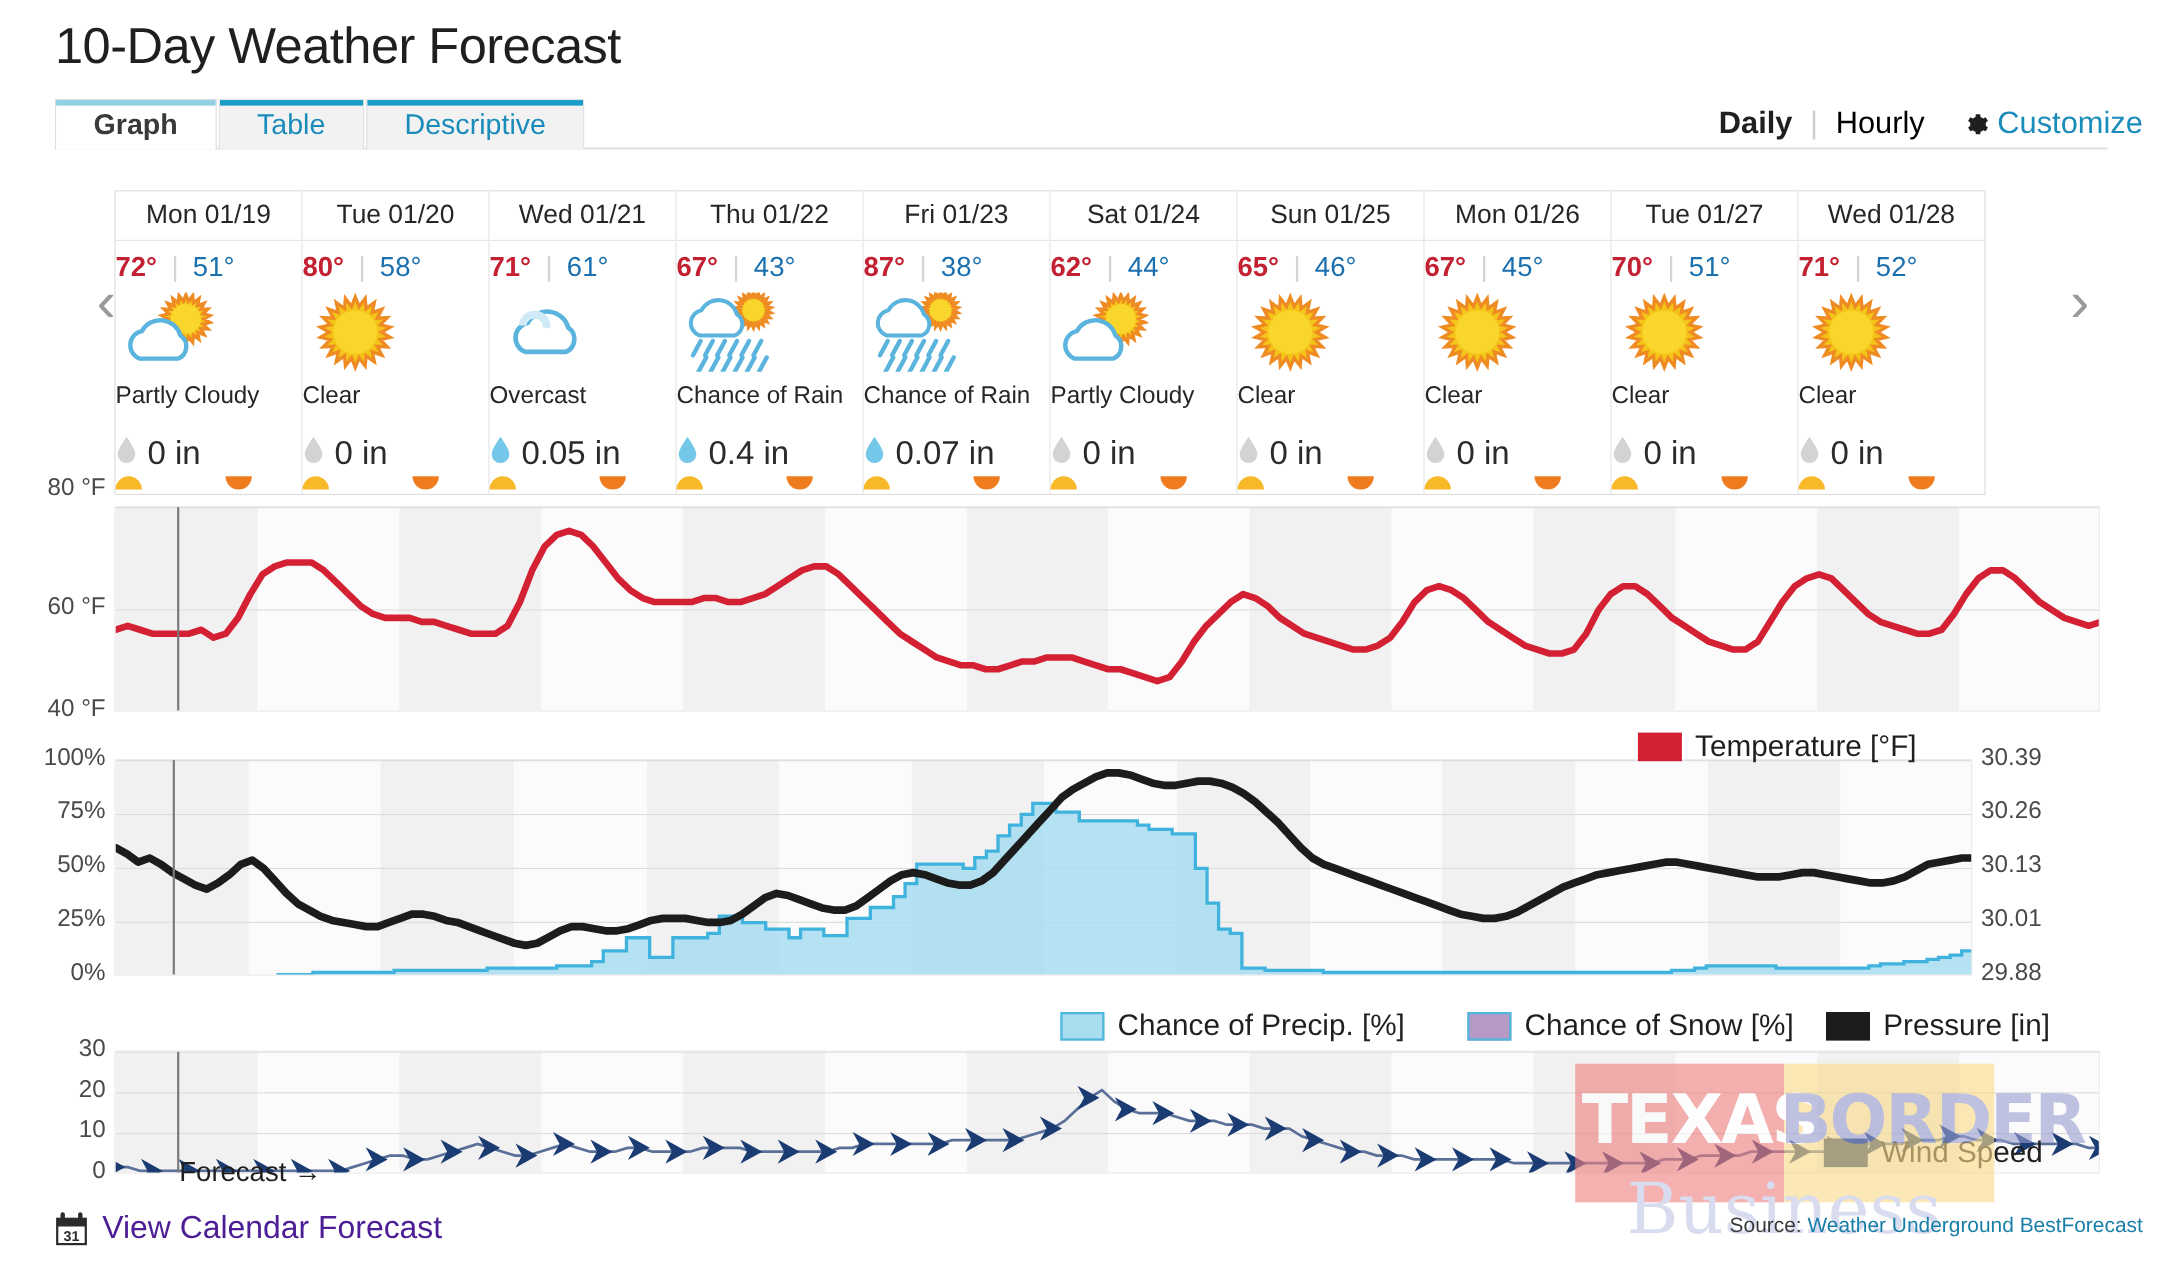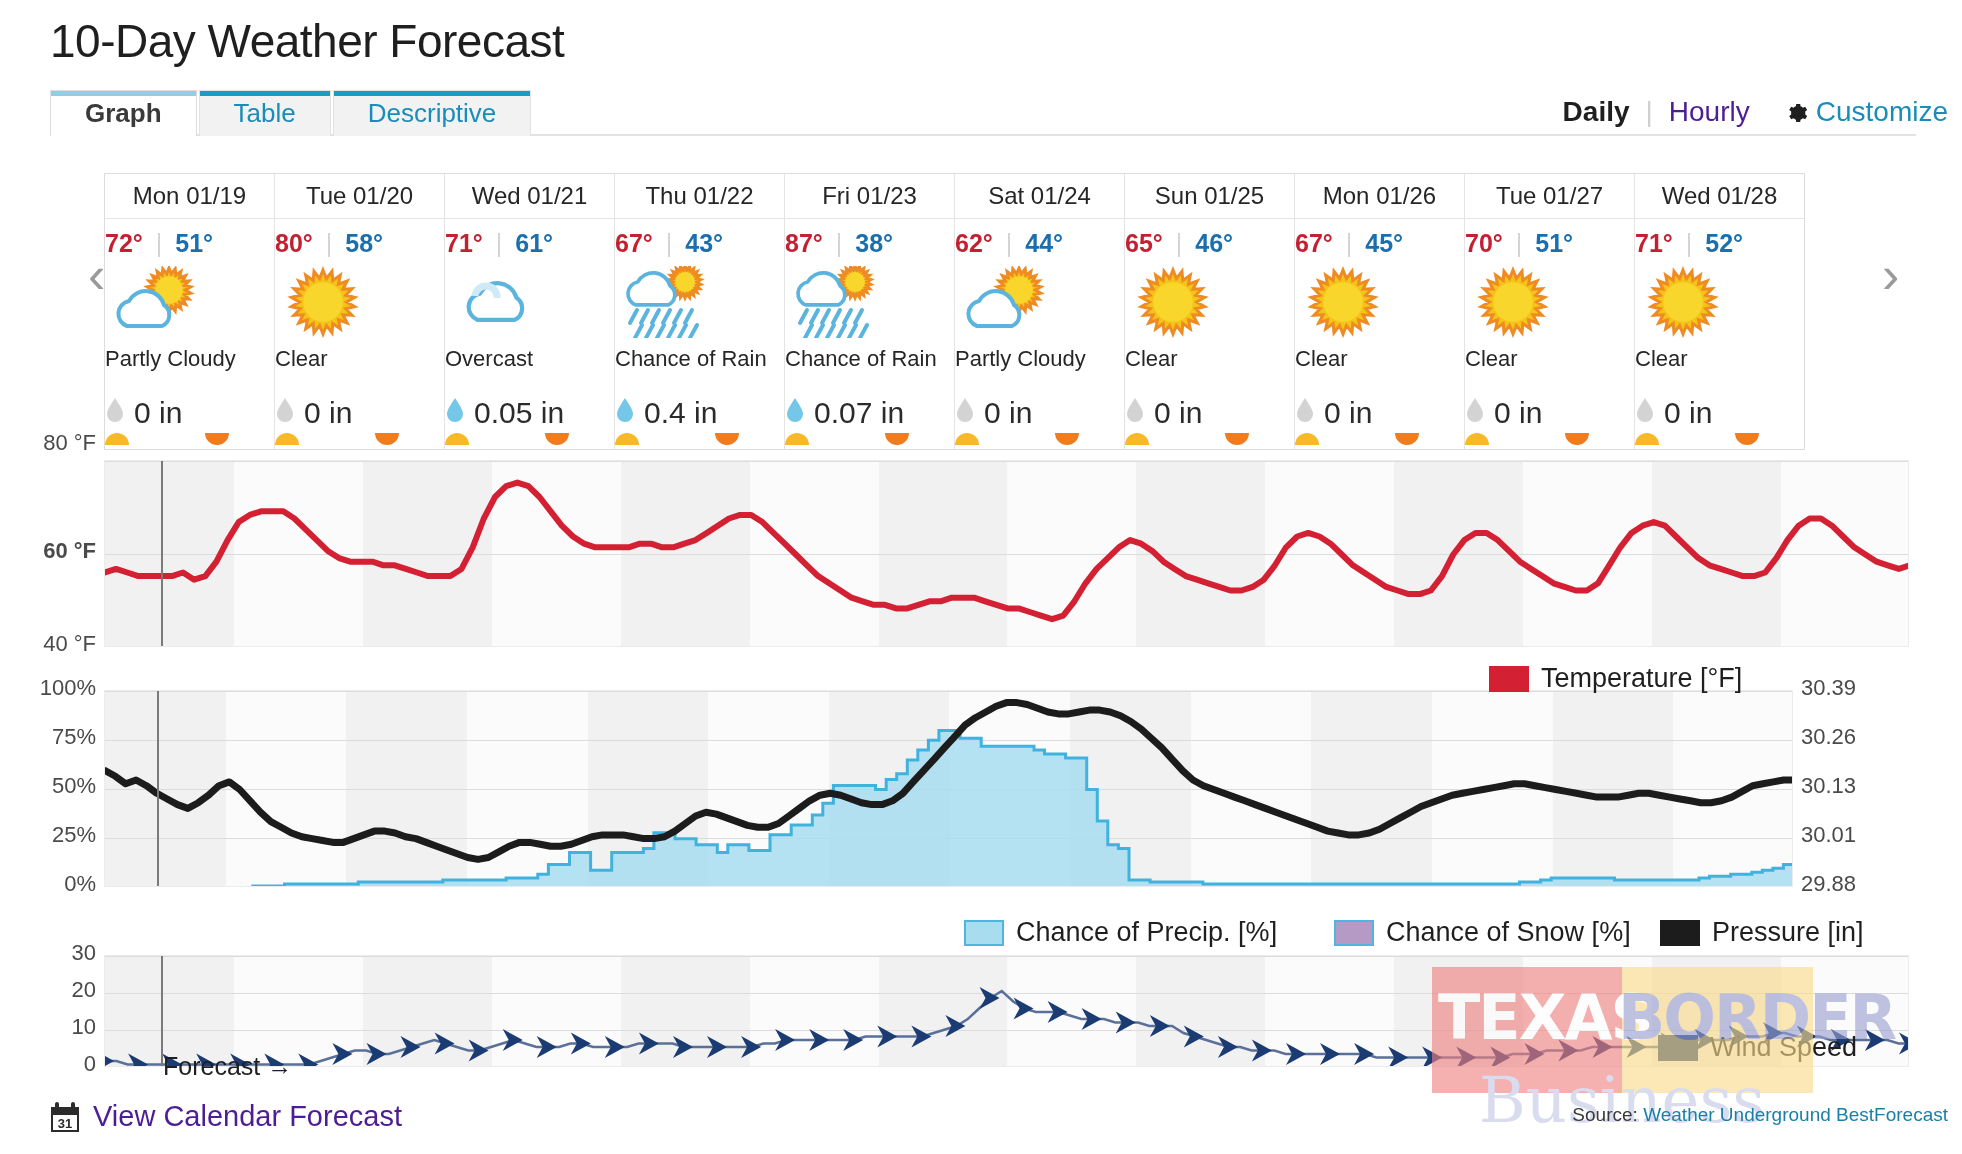--- a/index.html
+++ b/index.html
@@ -24,35 +24,35 @@
     padding:0 34px;font-size:26px;color:#1a8cba;cursor:pointer;
     background:#f2f2f2;border:1px solid #e2e2e2;border-bottom:none;margin-right:2px;
   }
   .tab::before{content:"";position:absolute;left:0;right:0;top:0;height:5px;background:#1a9cc7;}
   .tab.active{background:#ffffff;color:#3a3a3a;font-weight:bold;border-color:#dddddd;}
   .tab.active::before{background:#8ecfe4;}
 
   .headright{position:absolute;right:14px;top:96px;display:flex;align-items:center;gap:0;font-size:28px;}
   .hr-daily{font-weight:bold;color:#1f1f1f;}
   .hr-sep{color:#cfcfcf;margin:0 16px;font-weight:300;}
-  .hr-hourly{color:#4c1d95;cursor:pointer;}
+  .hr-hourly{color:#000000;cursor:pointer;}
   .hr-customize{color:#1a8cba;cursor:pointer;margin-left:34px;display:flex;align-items:center;gap:8px;}
   .gear{display:inline-block;width:24px;height:24px;}
 
   
   .strip{position:absolute;left:104px;top:173px;width:1701px;
          border:1px solid #dcdcdc;display:flex;background:#fff;box-sizing:border-box;}
   .day{flex:1 1 0;border-right:1px solid #e4e4e4;box-sizing:border-box;}
   .day:last-child{border-right:none;}
   .day-head{height:44px;display:flex;align-items:center;justify-content:center;
             font-size:24px;color:#262626;border-bottom:1px solid #e4e4e4;}
   .day-body{padding-top:10px;display:flex;flex-direction:column;align-items:flex-start;}
   .temps{font-size:25px;display:flex;align-items:center;gap:13px;letter-spacing:0px;}
   .thi{color:#c32032;font-weight:bold;}
-  .tlo{color:#1a6fae;font-weight:bold;}
+  .tlo{color:#1a6fae;font-weight:normal;}
   .tbar{color:#d4d4d4;font-weight:300;}
   .wicon{height:72px;margin-top:8px;display:flex;align-items:center;justify-content:center;}
   .cond{margin-top:6px;font-size:22px;line-height:25px;text-align:center;color:#262626;
         height:52px;display:flex;align-items:flex-start;justify-content:center;padding-top:2px;}
   .precip{display:flex;align-items:center;justify-content:center;gap:9px;font-size:30px;margin-top:-2px;}
   .sunrow{display:flex;justify-content:center;gap:76px;margin-top:3px;padding-bottom:4px;}
   .halfc{width:24px;height:12px;border-radius:24px 24px 0 0;}
   .halfc.down{border-radius:0 0 24px 24px;}
 
   .chev{position:absolute;font-size:52px;color:#9a9a9a;cursor:pointer;font-weight:300;
@@ -705,21 +705,21 @@
       </svg>
     </span>
     <span class="callink">View Calendar Forecast</span>
   </div>
 
   <div class="source">
     <span>Source: </span><span class="sl">Weather Underground BestForecast</span>
   </div>
 
 <div class="axlabel axleft" style="left: 0px; width: 96px; top: 430px;">80 °F</div>
-    <div class="axlabel axleft" style="left: 0px; width: 96px; top: 538px; font-weight: bold;">60 °F</div>
+    <div class="axlabel axleft" style="left: 0px; width: 96px; top: 538px;">60 °F</div>
     <div class="axlabel axleft" style="left: 0px; width: 96px; top: 631px;">40 °F</div>
     <div class="axlabel axleft" style="left: 0px; width: 96px; top: 675px;">100%</div>
     <div class="axlabel axleft" style="left: 0px; width: 96px; top: 724px;">75%</div>
     <div class="axlabel axleft" style="left: 0px; width: 96px; top: 773px;">50%</div>
     <div class="axlabel axleft" style="left: 0px; width: 96px; top: 822px;">25%</div>
     <div class="axlabel axleft" style="left: 0px; width: 96px; top: 871px;">0%</div>
     <div class="axlabel" style="left: 1801px; top: 675px;">30.39</div>
     <div class="axlabel" style="left: 1801px; top: 724px;">30.26</div>
     <div class="axlabel" style="left: 1801px; top: 773px;">30.13</div>
     <div class="axlabel" style="left: 1801px; top: 822px;">30.01</div>

